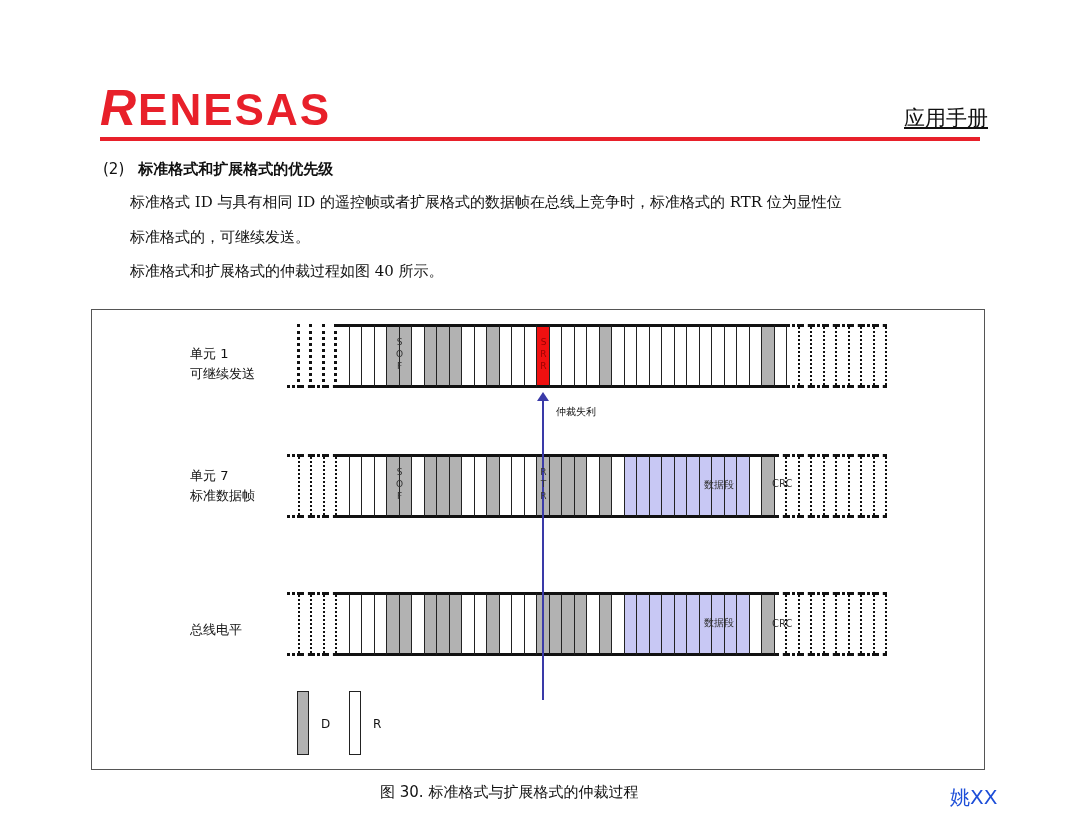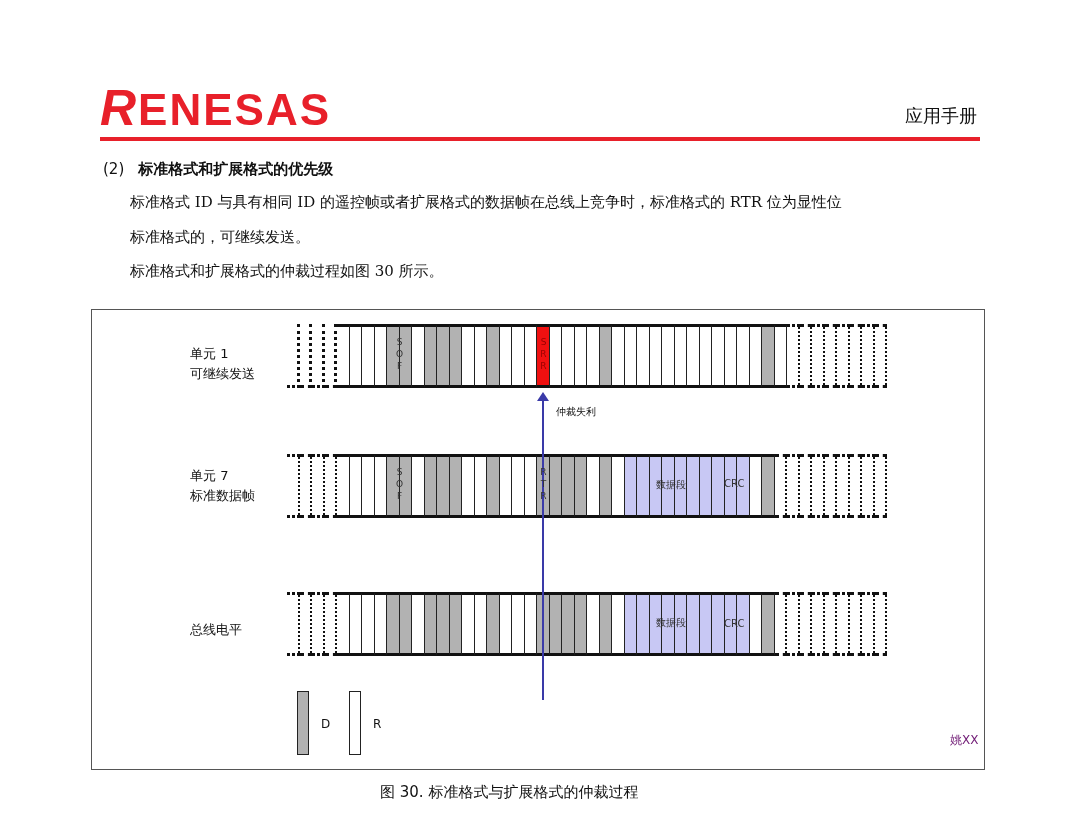--- a/index.html
+++ b/index.html
@@ -1,55 +1,55 @@
 <!DOCTYPE html>
 <html><head>
 <meta charset="utf-8">
 <style>
   html,body{margin:0;padding:0;background:#fff;}
   body{width:1080px;height:824px;position:relative;overflow:hidden;font-family:"DejaVu Sans","Liberation Sans",sans-serif;color:#111;}
   .logo{position:absolute;left:100px;top:86px;font-family:"Liberation Sans",sans-serif;font-weight:bold;color:#e8202a;font-size:44px;letter-spacing:2px;line-height:44px;}
   .logo .r{font-size:50px;font-style:italic;}
-  .manual{position:absolute;right:103px;top:104px;font-size:18px;color:#111;}
+  .manual{position:absolute;right:92px;top:104px;font-size:21px;color:#111;text-decoration:underline;}
   .redline{position:absolute;left:100px;top:137px;width:880px;height:4px;background:#e8202a;}
   .sec{position:absolute;left:103px;top:160px;font-size:15px;font-weight:bold;}
   .sec span{margin-right:14px;font-weight:normal;}
   .para{position:absolute;left:130px;font-family:"DejaVu Serif","Liberation Serif",serif;font-size:15px;}
   .p1{top:193px}.p2{top:228px}.p3{top:262px}
   .box{position:absolute;left:91px;top:309px;width:894px;height:461px;border:1.5px solid #555;box-sizing:border-box;}
   .rowlabel{position:absolute;font-size:13px;line-height:20px;}
   .frame{position:absolute;left:287px;height:64px;display:flex;}
   .cell{width:12.5px;height:100%;box-sizing:border-box;border-right:1px solid #222;border-top:3px solid #111;border-bottom:3px solid #111;background:#fff;position:relative;}
   .cell.g{background:#b2b2b2;}
   .cell.b{background:#c8c8f4;}
   .cell.red{background:#f01010;}
   .cell.dot{border-top:3px dotted #111;border-bottom:3px dotted #111;border-right:2px dotted #111;}
   .cell.dotonly{border-top:none;border-bottom:3px dotted #111;border-right:3px dotted #111;}
   .vlabel{position:absolute;left:0;top:14px;width:25px;text-align:center;font-size:9px;line-height:12px;color:#333;z-index:2;}
-  .seglabel{position:absolute;font-size:10px;color:#333;z-index:2;}
+  .seglabel{position:absolute;font-size:10px;color:#333;z-index:2;margin-left:48px;}
   .arrow{position:absolute;left:542px;top:398px;width:1.5px;height:302px;background:#3a3aa8;}
   .arrowhead{position:absolute;left:537px;top:392px;width:0;height:0;border-left:6px solid transparent;border-right:6px solid transparent;border-bottom:9px solid #3a3aa8;}
   .lost{position:absolute;left:556px;top:405px;font-size:10px;}
   .legend-d{position:absolute;left:297px;top:691px;width:12px;height:64px;background:#b2b2b2;border:1.5px solid #222;box-sizing:border-box;}
   .legend-r{position:absolute;left:349px;top:691px;width:12px;height:64px;background:#fff;border:1.5px solid #222;box-sizing:border-box;}
   .legend-lbl{position:absolute;font-size:12px;top:717px;}
   .caption{position:absolute;left:380px;top:783px;font-size:15px;}
-  .watermark{position:absolute;left:950px;top:732px;font-size:12px;color:#701a75;}
+  .watermark{position:absolute;left:950px;top:784px;font-size:20px;color:#1d4ed8;}
 </style>
 </head>
 <body>
 
 <div class="logo"><span class="r">R</span><span>ENESAS</span></div>
 <div class="manual">应用手册</div>
 <div class="redline"></div>
 
 <div class="sec"><span>(2)</span><b>标准格式和扩展格式的优先级</b></div>
 <div class="para p1">标准格式 ID 与具有相同 ID 的遥控帧或者扩展格式的数据帧在总线上竞争时，标准格式的 RTR 位为显性位</div>
 <div class="para p2">标准格式的，可继续发送。</div>
-<div class="para p3">标准格式和扩展格式的仲裁过程如图 30 所示。</div>
+<div class="para p3">标准格式和扩展格式的仲裁过程如图 40 所示。</div>
 
 <div class="box"></div>
 
 <div class="rowlabel" style="left:190px;top:344px;">
     <div>单元 1</div>
     <div>可继续发送</div>
   </div>
 <div class="rowlabel" style="left:190px;top:466px;">
     <div>单元 7</div>
     <div>标准数据帧</div>

